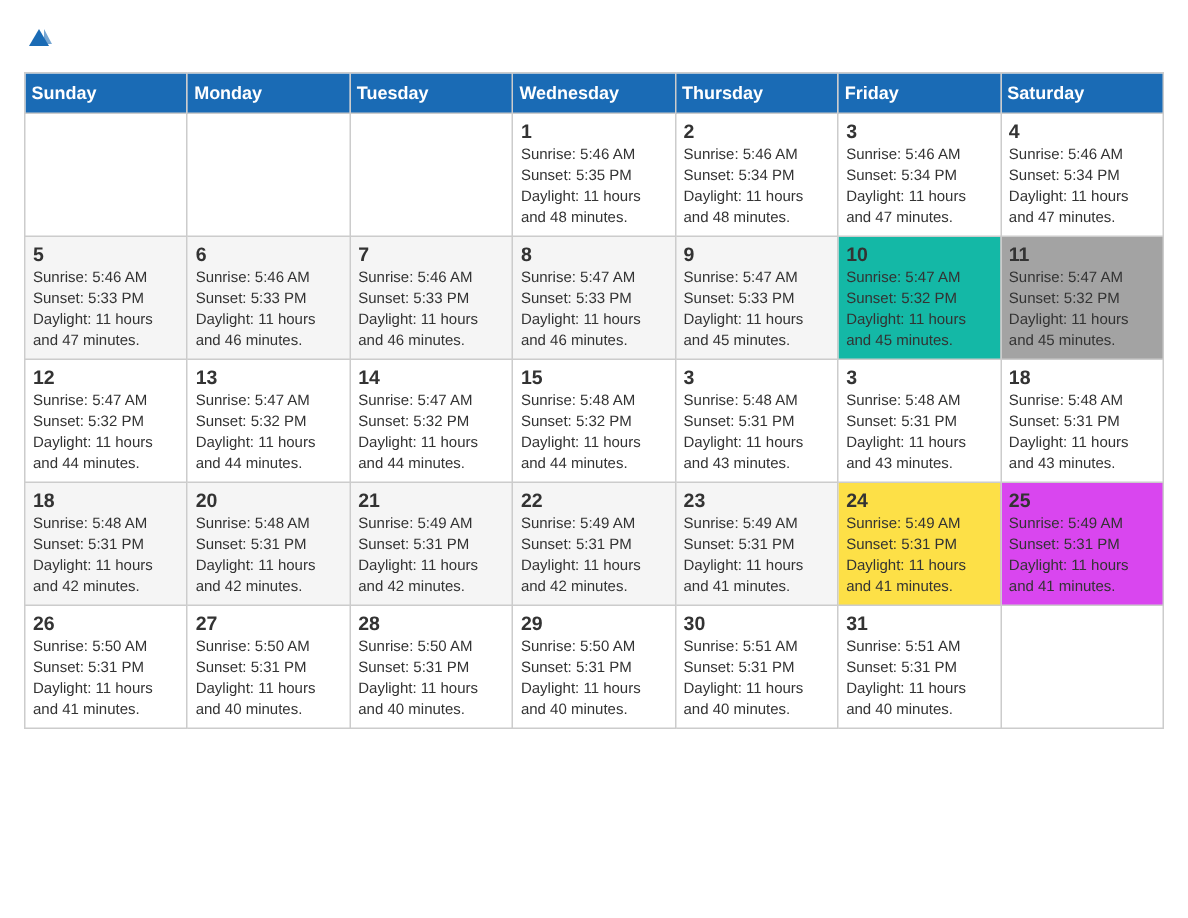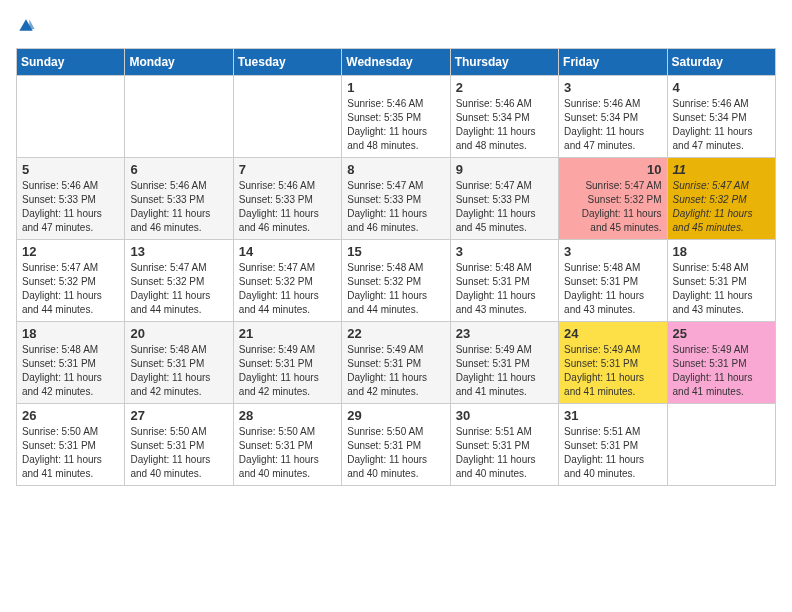--- a/index.html
+++ b/index.html
@@ -173,27 +173,27 @@
           <div class="day-info">Sunrise: 5:47 AM
 Sunset: 5:33 PM
 Daylight: 11 hours and 46 minutes.</div>
         </td>
         <td style="background: rgb(245, 245, 245);">
           <span class="day-number">9</span>
           <div class="day-info">Sunrise: 5:47 AM
 Sunset: 5:33 PM
 Daylight: 11 hours and 45 minutes.</div>
         </td>
-        <td style="background: #fca5a5; text-align: right;">
+        <td style="background: #14b8a6;">
           <span class="day-number">10</span>
           <div class="day-info">Sunrise: 5:47 AM
 Sunset: 5:32 PM
 Daylight: 11 hours and 45 minutes.</div>
         </td>
-        <td style="background: #eab308; font-style: italic;">
+        <td style="background: #a3a3a3;">
           <span class="day-number">11</span>
           <div class="day-info">Sunrise: 5:47 AM
 Sunset: 5:32 PM
 Daylight: 11 hours and 45 minutes.</div>
         </td>
       </tr>
       <tr>
         <td>
           <span class="day-number">12</span>
           <div class="day-info">Sunrise: 5:47 AM
@@ -267,21 +267,21 @@
           <div class="day-info">Sunrise: 5:49 AM
 Sunset: 5:31 PM
 Daylight: 11 hours and 41 minutes.</div>
         </td>
         <td style="background: #fde047;">
           <span class="day-number">24</span>
           <div class="day-info">Sunrise: 5:49 AM
 Sunset: 5:31 PM
 Daylight: 11 hours and 41 minutes.</div>
         </td>
-        <td style="background: #f9a8d4;">
+        <td style="background: #d946ef;">
           <span class="day-number">25</span>
           <div class="day-info">Sunrise: 5:49 AM
 Sunset: 5:31 PM
 Daylight: 11 hours and 41 minutes.</div>
         </td>
       </tr>
       <tr>
         <td>
           <span class="day-number">26</span>
           <div class="day-info">Sunrise: 5:50 AM

